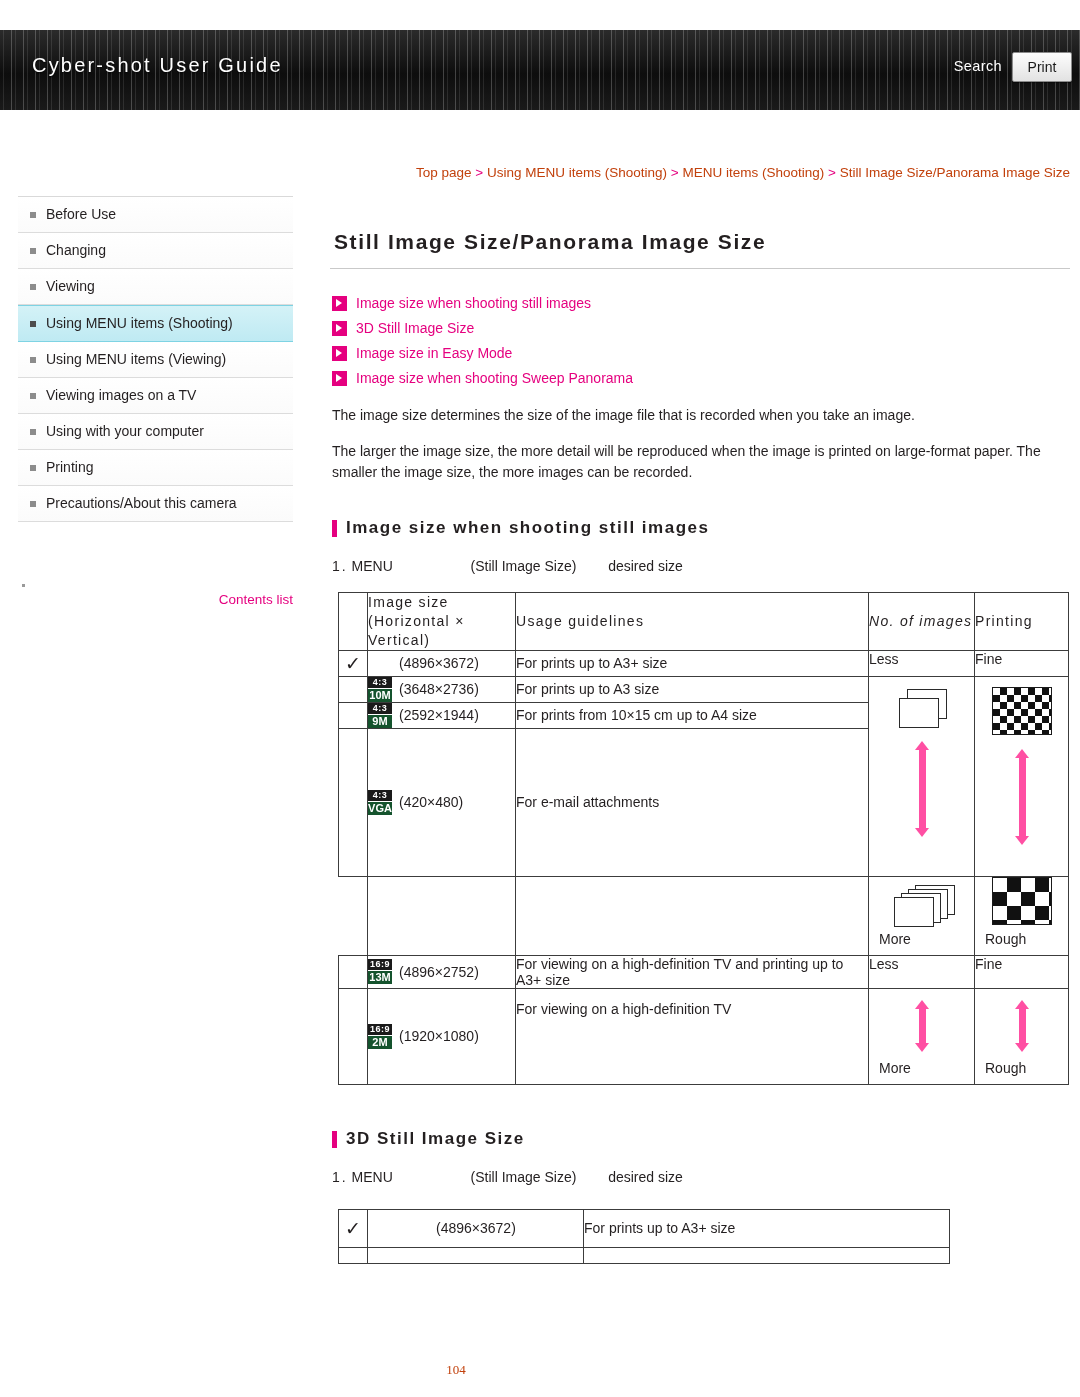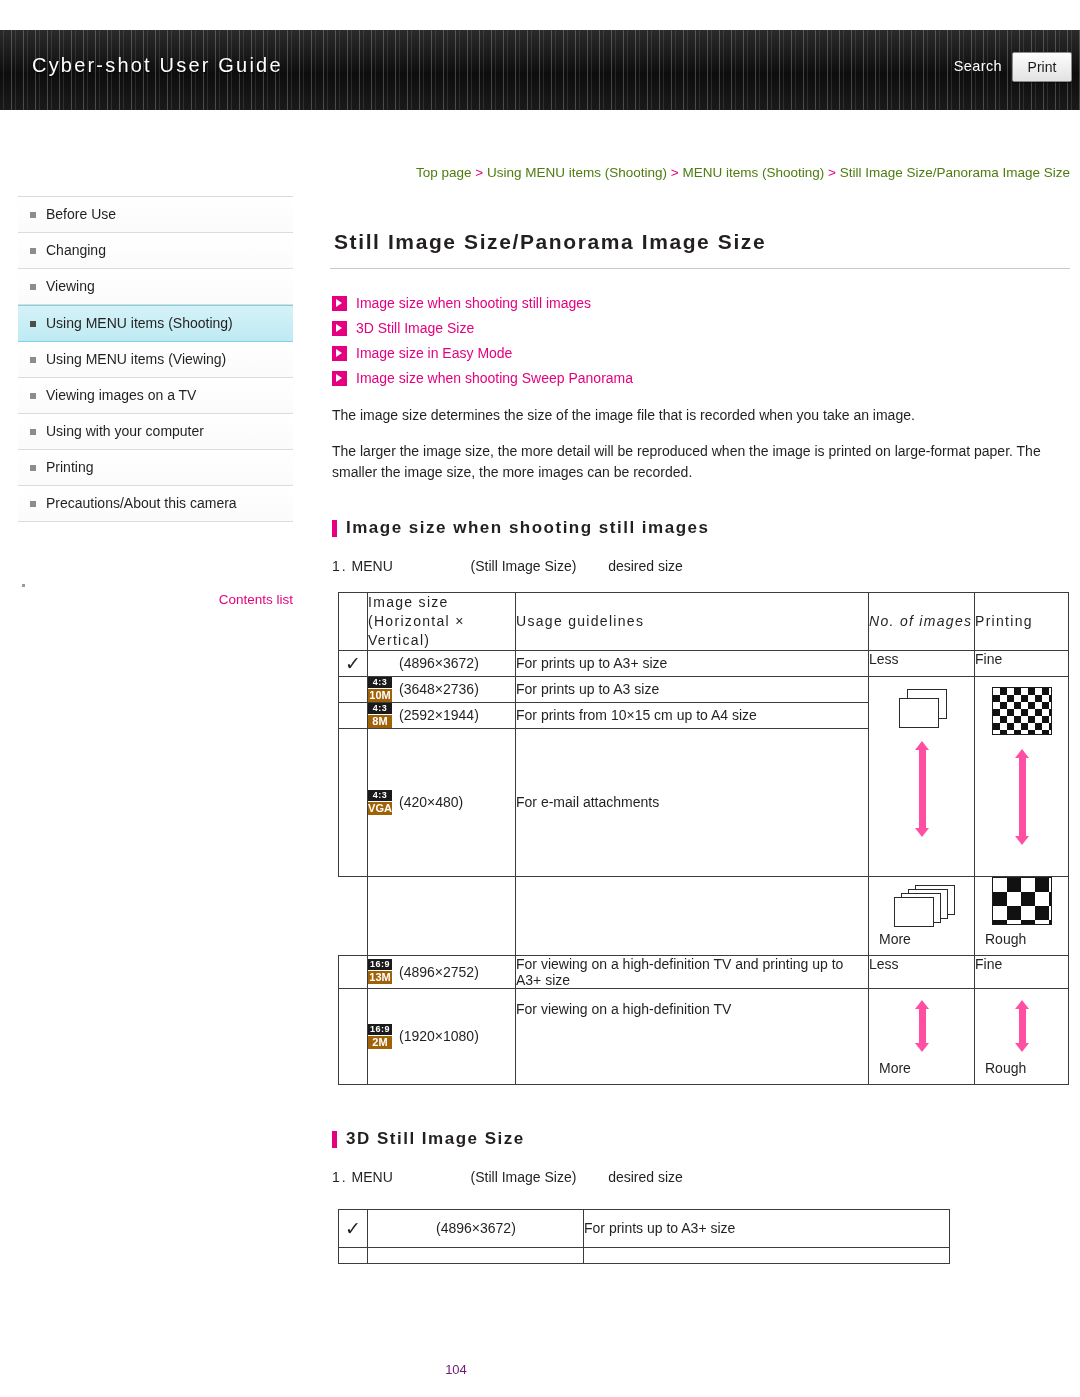--- a/index.html
+++ b/index.html
@@ -67,21 +67,21 @@
   
   .breadcrumb {
     position: absolute;
     left: 330px; top: 162px;
     width: 740px;
     text-align: right;
     font-size: 13.5px;
     color: #e5007f;
     line-height: 21px;
   }
-  .breadcrumb .crumb { color: #4d7c0f; }
+  .breadcrumb .crumb { color: #c2410c; }
   .breadcrumb .sep { color: #e5007f; }
 
   
   .sidebar {
     position: absolute;
     left: 18px; top: 196px;
     width: 275px;
     border-top: 1px solid #d9d9d9;
     background: #ffffff;
   }
@@ -246,21 +246,21 @@
     display: block;
     background: #1a1a1a;
     color: #ffffff;
     font-size: 9px;
     font-weight: bold;
     line-height: 11px;
     letter-spacing: 0.5px;
   }
   .badge .bot {
     display: block;
-    background: #a16207;
+    background: #14532d;
     color: #ffffff;
     font-size: 11px;
     font-weight: bold;
     line-height: 13px;
     margin-top: 1px;
   }
   .check {
     display: block;
     text-align: center;
     font-size: 19px;
@@ -329,21 +329,22 @@
     background-size: 28px 28px;
     background-position: 0 0, 14px 14px;
   }
 
   .page-num {
     position: absolute;
     left: 0; top: 1362px;
     width: 912px;
     text-align: center;
     font-size: 13px;
-    color: #701a75;
+    color: #c2410c;
+    font-family: Liberation Serif, serif;
   }
 </style>
 </head>
 <body>
 
 <div class="header">
   <div class="header-title">Cyber-shot User Guide</div>
   <div class="search-btn">Search</div>
   <div class="print-btn">Print</div>
 </div>
@@ -496,21 +497,21 @@
           </div>
         </div>
       </td>
     </tr>
 
     <tr>
       <td></td>
       <td class="size-cell">
         <span class="badge">
           <span class="top">4:3</span>
-          <span class="bot">8M</span>
+          <span class="bot">9M</span>
         </span><span class="sizetext">(2592×1944)</span>
       </td>
       <td class="cell-pad">For prints from 10×15 cm up to A4 size</td>
     </tr>
 
     <tr style="height:148px">
       <td></td>
       <td class="size-cell">
         <span class="badge">
           <span class="top">4:3</span>

